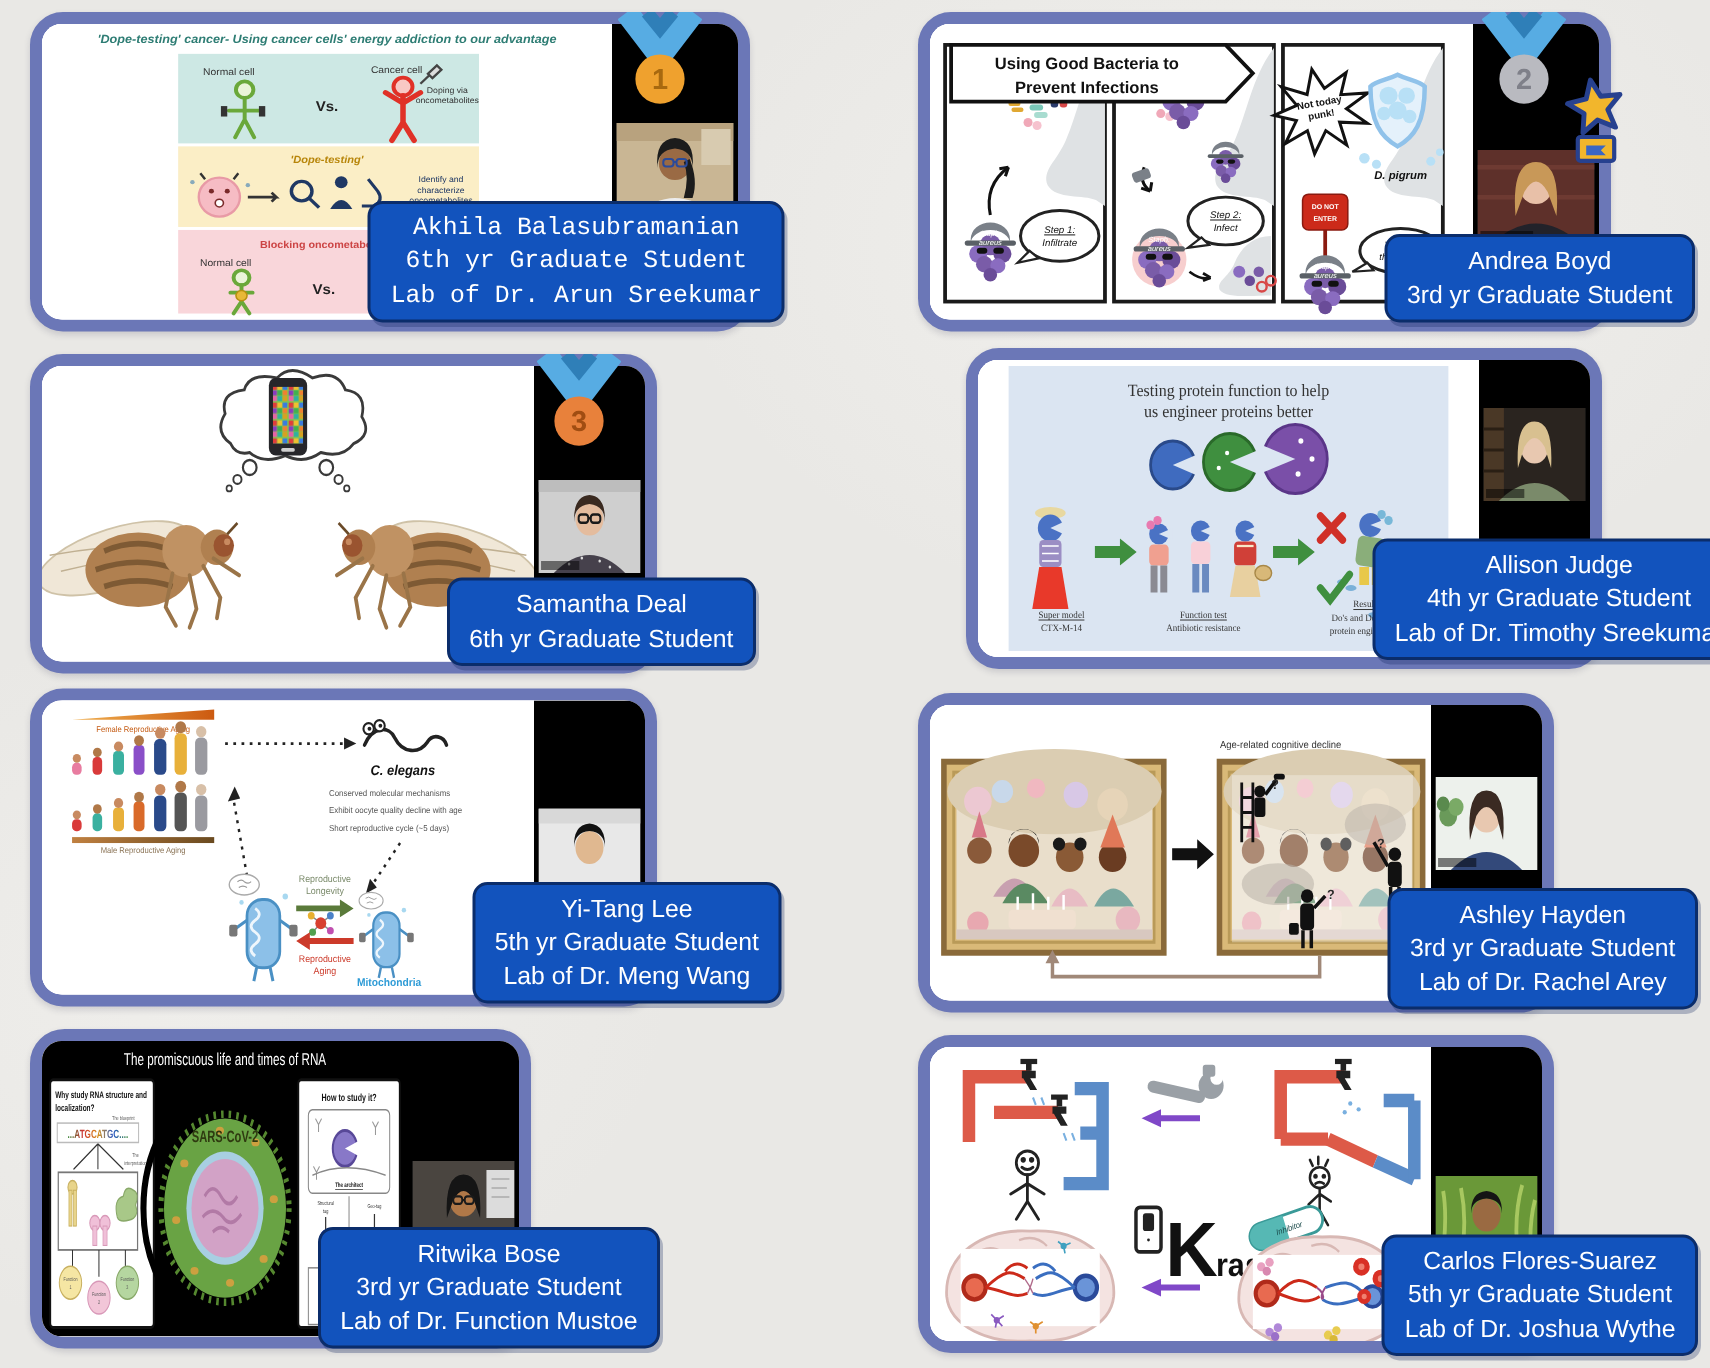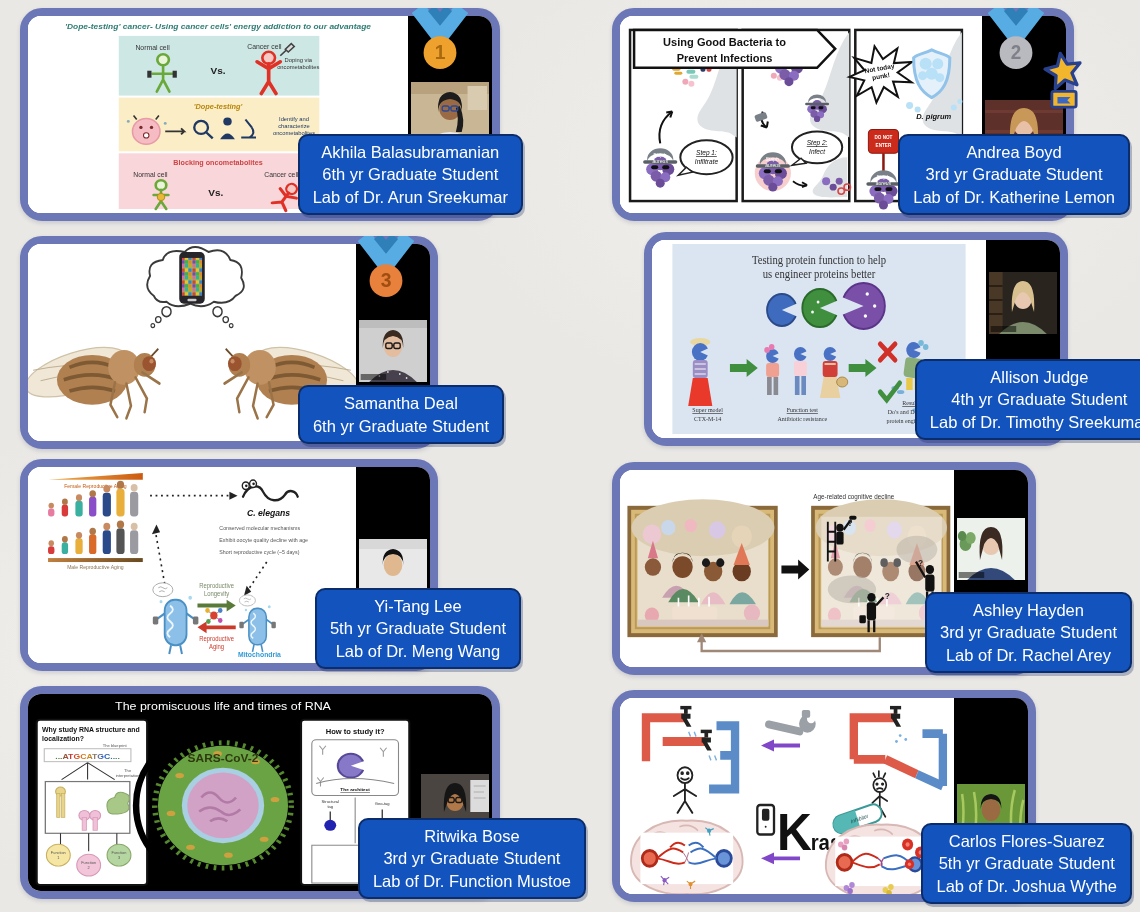--- a/index.html
+++ b/index.html
@@ -22,24 +22,24 @@
   .name-label{position:absolute;z-index:6;background:#1253bd;border:2px solid #0b2d6b;border-radius:10px;
         color:#fff;padding:5px 13px;font-size:16.5px;line-height:1.36;text-align:center;white-space:nowrap;
         box-shadow:2px 3px 0 rgba(15,35,95,.28);}
   
   .c1{left:20px;top:8px;width:480px;height:213px;}
   .c2{left:612px;top:8px;width:462px;height:213px;}
   .c3{left:20px;top:236px;width:418px;height:213px;}
   .c4{left:612px;top:232px;width:424px;height:214px;margin-left:32px;}
   .c5{left:20px;top:459px;width:418px;height:212px;}
   .c6{left:612px;top:462px;width:424px;height:213px;}
-  .c7{left:20px;top:686px;width:480px;height:213px;}
+  .c7{left:20px;top:686px;width:334px;height:213px;border-radius:23px;}
   .c8{left:612px;top:690px;width:424px;height:212px;}
   
-  .c1 .name-label{right:-31px;bottom:-2px;}
+  .c1 .name-label{right:-31px;bottom:-2px;font-family:Liberation Mono, monospace;}
   .c2 .name-label{right:-64px;bottom:-2px;}
   .c3 .name-label{right:-74px;bottom:-3px;}
   .c4 .name-label{right:-104px;bottom:-2px;}
   .c5 .name-label{right:-91px;bottom:-6px;}
   .c6 .name-label{right:-104px;bottom:-6px;}
   .c7 .name-label{right:-94px;bottom:-8px;margin-top:37px;}
   .c8 .name-label{right:-104px;bottom:-10px;}
   
   .c1 .medal{top:-8px;right:24px;}
   .c2 .medal{top:-8px;right:22px;}
@@ -329,21 +329,20 @@
     <svg class="star-badge" viewBox="0 0 60 76">
       <g transform="rotate(-10 30 30)">
         <polygon points="30,7 35.3,19.7 49,20.8 38.6,29.8 41.8,43.2 30,36 18.2,43.2 21.4,29.8 11,20.8 24.7,19.7" fill="#f2b62c" stroke="#27418f" stroke-width="3.5" stroke-linejoin="round"></polygon>
       </g>
       <rect x="17" y="48" width="26" height="17" rx="2" fill="#f2b62c" stroke="#27418f" stroke-width="3"></rect>
       <polygon points="23,54 37,54 33.5,57.5 37,61 23,61" fill="#3a66c4"></polygon>
     </svg>
     <div class="name-label">
       <div>Andrea Boyd</div>
       <div>3rd yr Graduate Student</div>
-      <div>Lab of Dr. Katherine Lemon</div>
     </div>
   </div>
 
   <div class="card c3 narrow">
     <div class="card-inner">
       <div class="slide">
         <svg viewBox="0 0 360 198" preserveAspectRatio="none">
           <rect width="360" height="198" fill="#fff"></rect>
           <defs>
             <pattern id="s3-candy" width="12" height="12" patternUnits="userSpaceOnUse">

